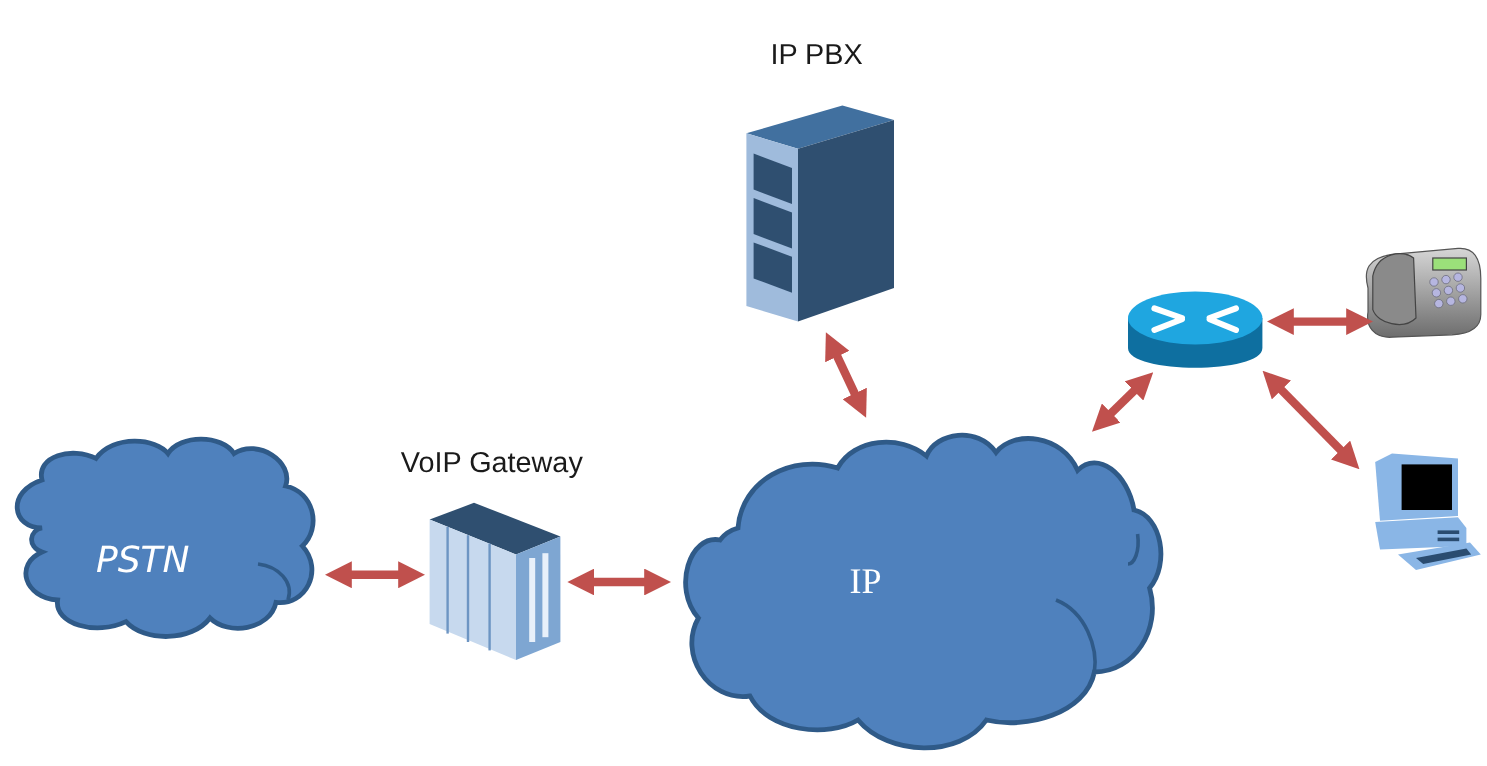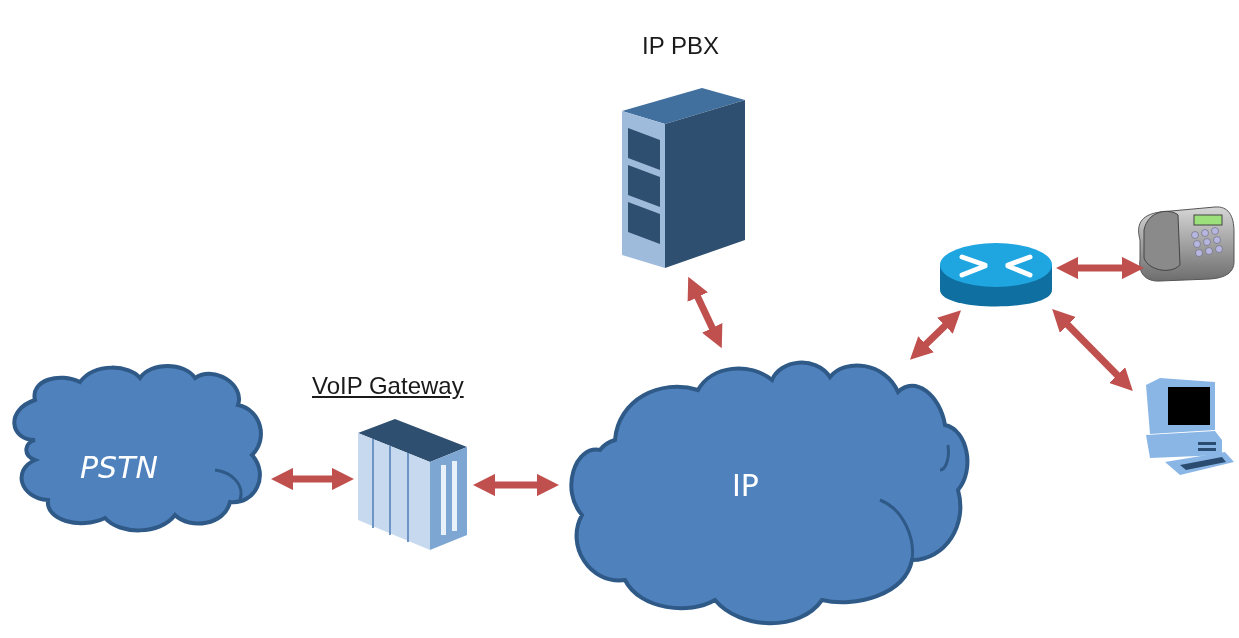--- a/index.html
+++ b/index.html
@@ -89,16 +89,16 @@
 
   <line x1="282" y1="479" x2="343" y2="479" stroke="#c0504d" stroke-width="7" marker-start="url(#ah)" marker-end="url(#ah)"></line>
   <line x1="484" y1="485" x2="548" y2="485" stroke="#c0504d" stroke-width="7" marker-start="url(#ah)" marker-end="url(#ah)"></line>
   <line x1="693" y1="287" x2="717" y2="338" stroke="#c0504d" stroke-width="7" marker-start="url(#ah)" marker-end="url(#ah)"></line>
   <line x1="918" y1="352" x2="953" y2="318" stroke="#c0504d" stroke-width="7" marker-start="url(#ah)" marker-end="url(#ah)"></line>
   <line x1="1067" y1="268" x2="1133" y2="268" stroke="#c0504d" stroke-width="7" marker-start="url(#ah)" marker-end="url(#ah)"></line>
   <line x1="1060" y1="317" x2="1125" y2="383" stroke="#c0504d" stroke-width="7" marker-start="url(#ah)" marker-end="url(#ah)"></line>
 </svg>
 
 <div class="lbl" style="left:642px;top:20px;margin-top:12px;">IP PBX</div>
-<div class="lbl" style="left:312px;top:372px;text-decoration:underline;">VoIP Gateway</div>
+<div class="lbl" style="left:334px;top:372px;">VoIP Gateway</div>
 <div class="cloud-lbl" style="left:80px;top:450px;font-style:italic;">PSTN</div>
-<div class="cloud-lbl" style="left:732px;top:468px;">IP</div>
+<div class="cloud-lbl" style="left:708px;top:468px;font-family:Liberation Serif, serif;">IP</div>
 </div>
 
 </body></html>

